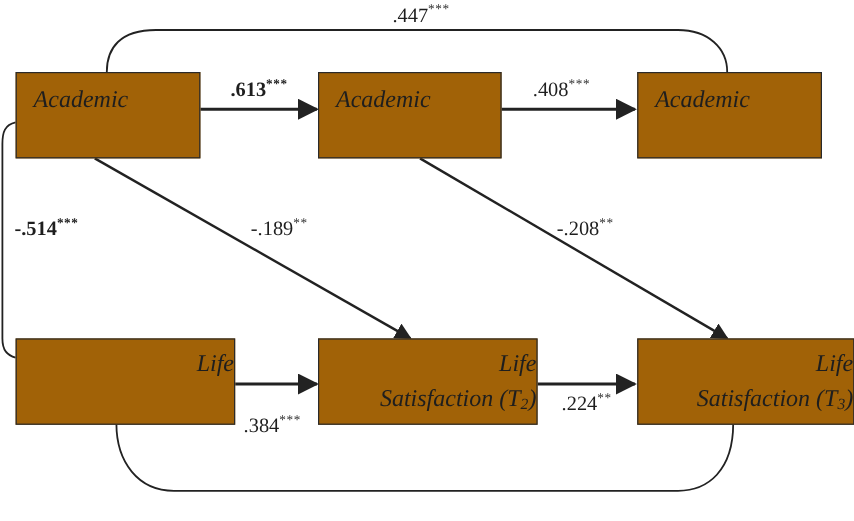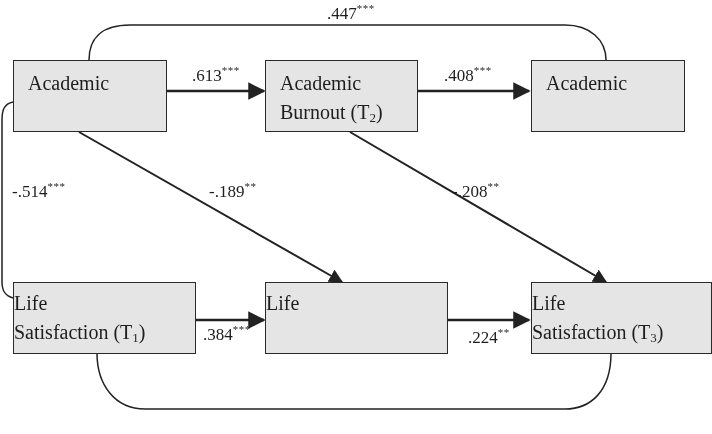--- a/index.html
+++ b/index.html
@@ -1,24 +1,24 @@
 <!DOCTYPE html>
 <html><head>
 <meta charset="utf-8">
 <style>
   html, body { margin:0; padding:0; background:#ffffff; }
   body { width:712px; height:434px; position:relative; overflow:hidden;
          font-family: "Liberation Serif", "DejaVu Serif", serif; color:#1e1e1e; }
   svg.wires { position:absolute; left:0; top:0; }
-  .box { position:absolute; box-sizing:border-box; border:1.5px solid #2a2a2a; background:#e5e5e5;
-         font-size:20px; line-height:29px; }
+  .box { position:absolute; box-sizing:border-box; border:1.5px solid #2a2a2a; background:#a16207;
+         font-size:20px; line-height:29px;font-style:italic; }
   .box .line { display:block; white-space:nowrap; }
   .box sub { font-size:13px; vertical-align:-3px; }
   .ab { padding:8px 0 0 14px; text-align:left; }
-  .ls { text-align:left; padding-top:6px; }
+  .ls { text-align:right; padding-top:6px; }
   .coef { position:absolute; font-size:17px; white-space:nowrap; }
   .coef sup { font-size:11px; vertical-align:7px; letter-spacing:0.5px; }
 </style>
 </head>
 <body>
 
 <svg class="wires" width="712" height="434" viewBox="0 0 712 434">
   <defs>
     <marker id="arrow" viewBox="0 0 10 10" refX="9" refY="5" markerWidth="7" markerHeight="7" orient="auto-start-reverse">
       <path d="M0,0 L10,5 L0,10 z" fill="#222"></path>
@@ -42,39 +42,38 @@
   <line x1="448" y1="320" x2="529" y2="320" stroke="#222" stroke-width="2.5" marker-end="url(#arrow)"></line>
 
   <path d="M97,353 C97,385 115,409 145,409 L565,409 C590,409 611,392 611,353" fill="none" stroke="#222" stroke-width="1.5"></path>
 </svg>
 
 <div class="box ab" style="left:13px;top:60px;width:154px;height:72px;">
   <span class="line">Academic</span>
 </div>
 <div class="box ab" style="left:265px;top:60px;width:153px;height:72px;">
   <span class="line">Academic</span>
-  <span class="line"><span>Burnout (T</span><sub>2</sub><span>)</span></span>
 </div>
 <div class="box ab" style="left:531px;top:60px;width:154px;height:72px;">
   <span class="line">Academic</span>
 </div>
 
 <div class="box ls" style="left:13px;top:282px;width:183px;height:72px;">
   <span class="line">Life</span>
-  <span class="line"><span>Satisfaction (T</span><sub>1</sub><span>)</span></span>
 </div>
 <div class="box ls" style="left:265px;top:282px;width:183px;height:72px;">
   <span class="line">Life</span>
+  <span class="line"><span>Satisfaction (T</span><sub>2</sub><span>)</span></span>
 </div>
 <div class="box ls" style="left:531px;top:282px;width:181px;height:72px;">
   <span class="line">Life</span>
   <span class="line"><span>Satisfaction (T</span><sub>3</sub><span>)</span></span>
 </div>
 
 <div class="coef" style="left:327px;top:2px;"><span>.447</span><sup>***</sup></div>
-<div class="coef" style="left:192px;top:64px;"><span>.613</span><sup>***</sup></div>
+<div class="coef" style="left:192px;top:64px;font-weight:bold;"><span>.613</span><sup>***</sup></div>
 <div class="coef" style="left:444px;top:64px;"><span>.408</span><sup>***</sup></div>
-<div class="coef" style="left:12px;top:180px;"><span>-.514</span><sup>***</sup></div>
+<div class="coef" style="left:12px;top:180px;font-weight:bold;"><span>-.514</span><sup>***</sup></div>
 <div class="coef" style="left:209px;top:180px;font-family:Liberation Serif, serif;"><span>-.189</span><sup>**</sup></div>
-<div class="coef" style="left:452px;top:180px;"><span>-.208</span><sup>**</sup></div>
-<div class="coef" style="left:203px;top:323px;"><span>.384</span><sup>***</sup></div>
+<div class="coef" style="left:464px;top:180px;"><span>-.208</span><sup>**</sup></div>
+<div class="coef" style="left:203px;top:344px;"><span>.384</span><sup>***</sup></div>
 <div class="coef" style="left:468px;top:326px;"><span>.224</span><sup>**</sup></div>
 <div class="coef" style="left:316px;top:424px;margin-top:48px;"><span>.326</span><sup>***</sup></div>
 
 </body></html>

